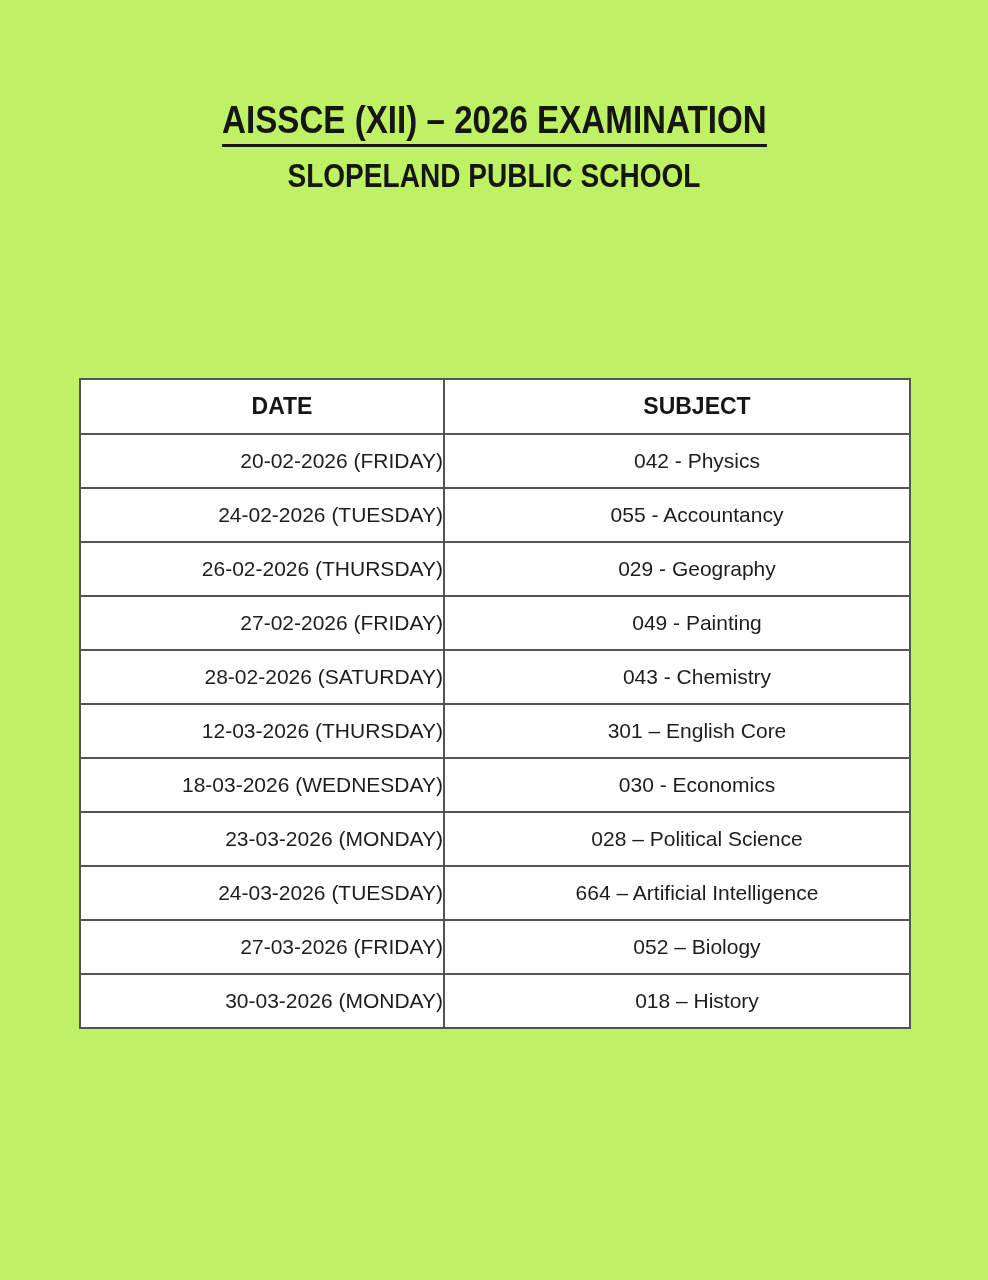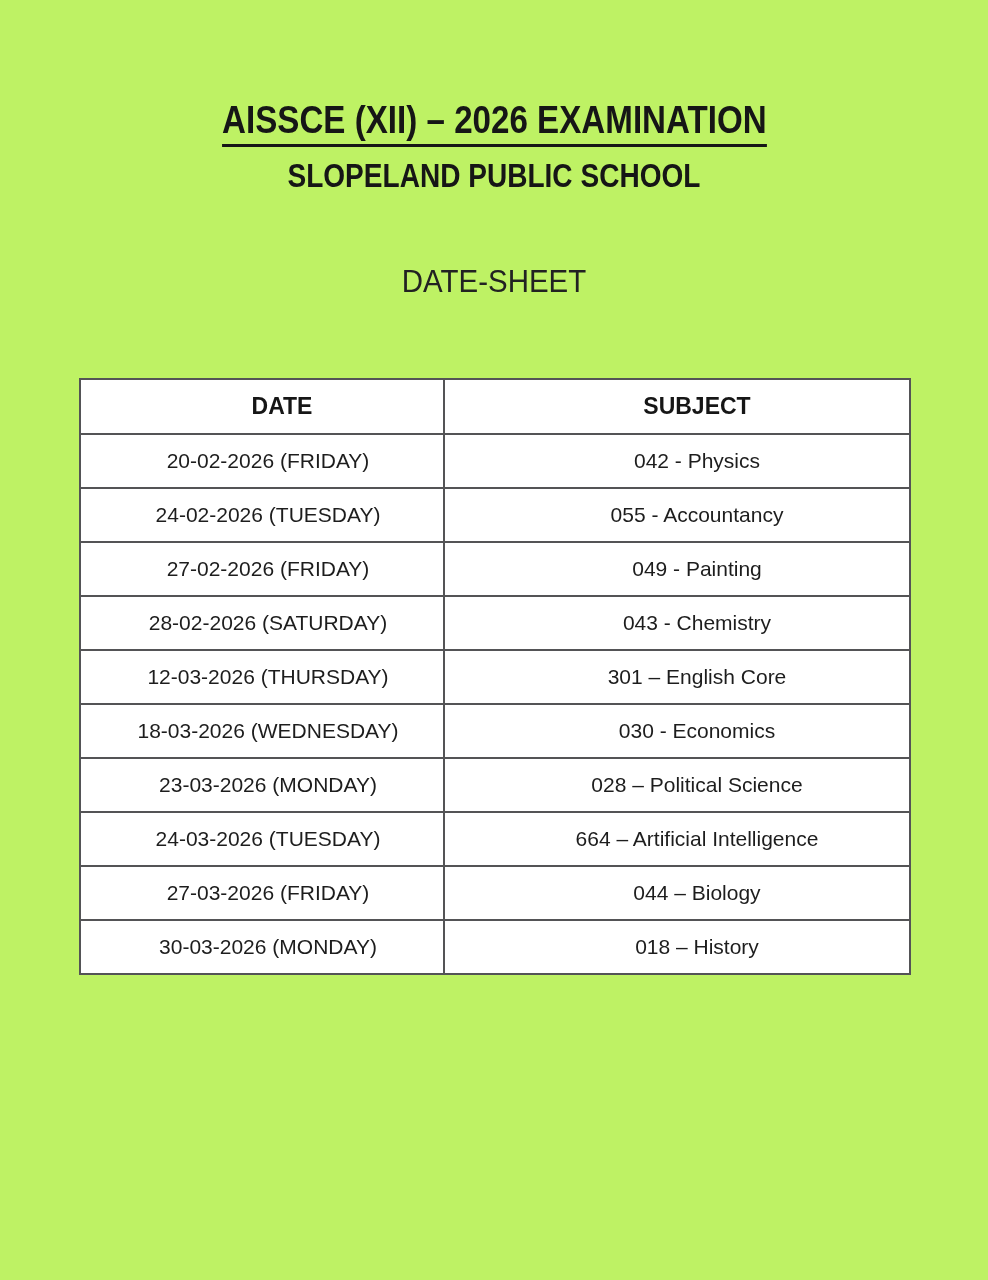--- a/index.html
+++ b/index.html
@@ -91,42 +91,39 @@
     color: #161616;
   }
 
   .datesheet-table td {
     height: 54px;
     font-size: 21px;
     color: #1d1d1d;
   }
 
   td.date-cell {
-    text-align: center;
+    text-align: right;
     padding-left: 12px;
   }
 
   td.subject-cell {
     text-align: center;
   }
 </style>
 </head>
 <body>
 
 <div class="page">
 
   <div class="doc-header">
     <div class="title-line">
       <span class="condensed exam-title">AISSCE (XII) – 2026 EXAMINATION</span>
     </div>
     <div class="school-name-line">
       <span class="condensed school-name">SLOPELAND PUBLIC SCHOOL</span>
-    </div>
-    <div class="sheet-label-line">
-      <span class="condensed sheet-label">DATE-SHEET</span>
     </div>
   </div>
 
   <table class="datesheet-table">
     <colgroup>
       <col style="width:364px">
       <col style="width:466px">
     </colgroup>
     <thead>
       <tr>
@@ -135,20 +132,24 @@
       </tr>
     </thead>
     <tbody>
       <tr>
         <td class="date-cell">20-02-2026 (FRIDAY)</td>
         <td class="subject-cell">042 - Physics</td>
       </tr>
       <tr>
         <td class="date-cell">24-02-2026 (TUESDAY)</td>
         <td class="subject-cell">055 - Accountancy</td>
+      </tr>
+      <tr>
+        <td class="date-cell">26-02-2026 (THURSDAY)</td>
+        <td class="subject-cell">029 - Geography</td>
       </tr>
       <tr>
         <td class="date-cell">27-02-2026 (FRIDAY)</td>
         <td class="subject-cell">049 - Painting</td>
       </tr>
       <tr>
         <td class="date-cell">28-02-2026 (SATURDAY)</td>
         <td class="subject-cell">043 - Chemistry</td>
       </tr>
       <tr>
@@ -162,21 +163,21 @@
       <tr>
         <td class="date-cell">23-03-2026 (MONDAY)</td>
         <td class="subject-cell">028 – Political Science</td>
       </tr>
       <tr>
         <td class="date-cell">24-03-2026 (TUESDAY)</td>
         <td class="subject-cell">664 – Artificial Intelligence</td>
       </tr>
       <tr>
         <td class="date-cell">27-03-2026 (FRIDAY)</td>
-        <td class="subject-cell">044 – Biology</td>
+        <td class="subject-cell">052 – Biology</td>
       </tr>
       <tr>
         <td class="date-cell">30-03-2026 (MONDAY)</td>
         <td class="subject-cell">018 – History</td>
       </tr>
     </tbody>
   </table>
 
 </div>
 

